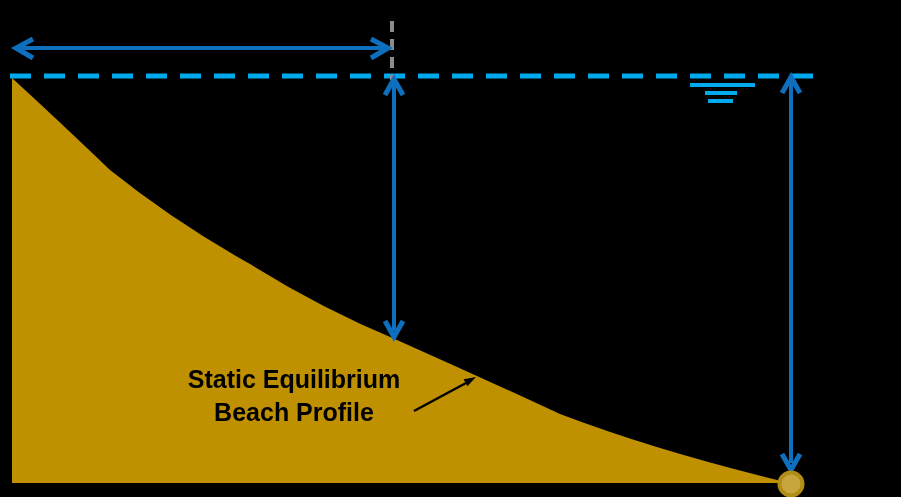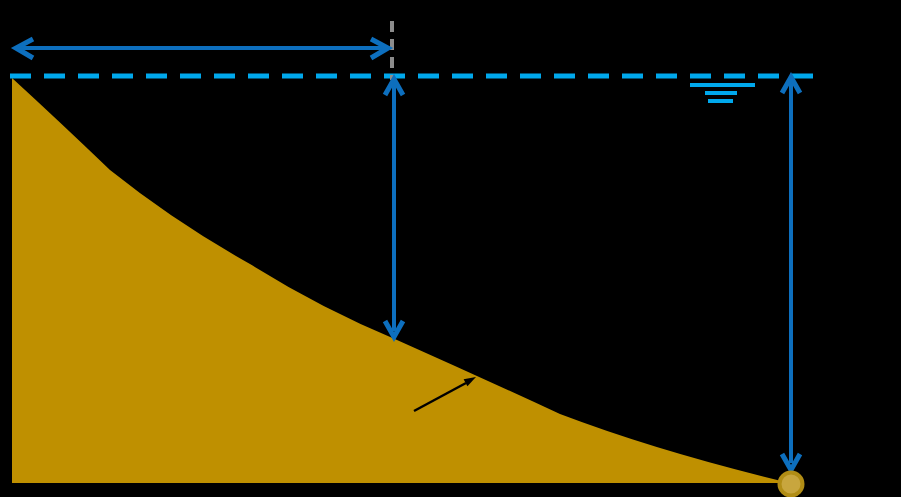--- a/index.html
+++ b/index.html
@@ -77,13 +77,17 @@
     </g>
 
     <circle cx="791" cy="484" r="11.5" stroke-width="4" fill="#C8A63E" stroke="#B18D15"></circle>
 
     <g>
       <line x1="414" y1="411" x2="466" y2="383" stroke-width="2.5" stroke="#000000"></line>
       <path d="M 476 377 L 467.4 386.3 L 463.6 379.3 Z" fill="#000000"></path>
     </g>
   </svg>
 
+  <div class="profile-label">
+    <div>Static Equilibrium</div>
+    <div>Beach Profile</div>
+  </div>
 </div>
 
 </body></html>

